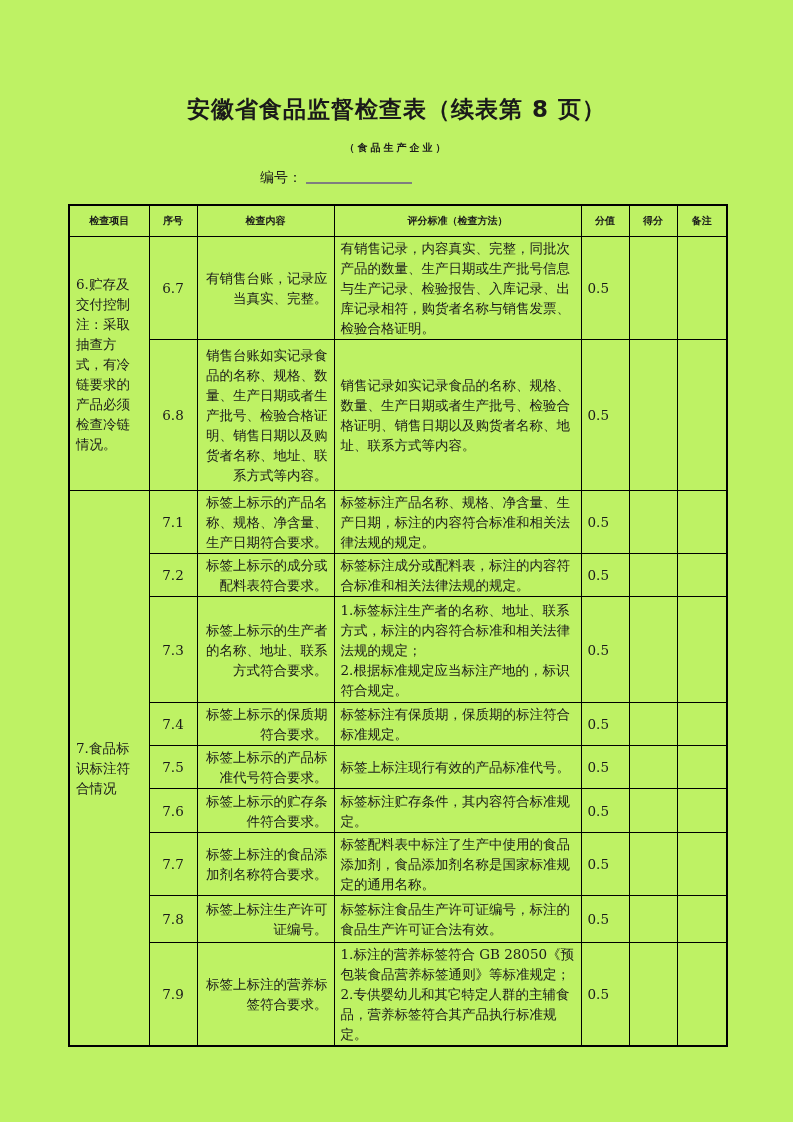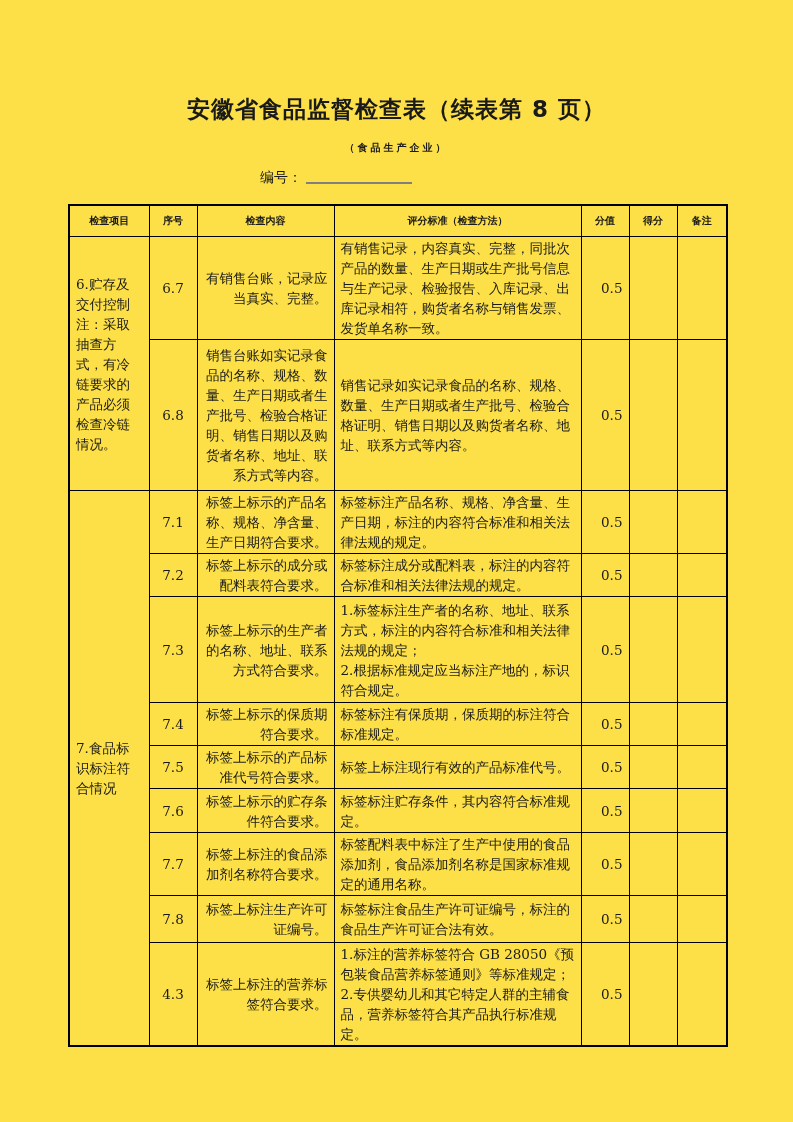--- a/index.html
+++ b/index.html
@@ -1,21 +1,21 @@
 <!DOCTYPE html>
 <html><head>
 <meta charset="utf-8">
 <style>
   html, body { margin: 0; padding: 0; background: #e8e8e8; }
   .page {
     position: relative;
     width: 793px;
     height: 1122px;
     margin: 0 auto;
-    background: #fde047;
+    background: #bef264;
     box-sizing: border-box;
     padding-top: 96px;
     font-family: "DejaVu Serif", "Liberation Serif", serif;
     color: #1a1a1a;
     overflow: hidden;
   }
   .title {
     text-align: center;
     font-family: "DejaVu Sans", "Liberation Sans", sans-serif;
     font-weight: bold;
@@ -66,21 +66,21 @@
     font-family: "DejaVu Sans", "Liberation Sans", sans-serif;
     font-weight: bold;
     font-size: 10px;
     text-align: center;
     padding: 2px 2px;
   }
   .c-item     { text-align: left; }
   .c-no       { text-align: center; }
   .c-content  { text-align: right; }
   .c-standard { text-align: left; white-space: pre-line; }
-  .c-score    { text-align: right; }
+  .c-score    { text-align: left; }
   
   .h-head { height: 32px; }
   .h-67 { height: 100px; }
   .h-68 { height: 151px; }
   .h-71 { height: 60px; }
   .h-72 { height: 43px; }
   .h-73 { height: 106px; }
   .h-74 { height: 41px; }
   .h-75 { height: 41px; }
   .h-76 { height: 44px; }
@@ -119,21 +119,21 @@
         <th>分值</th>
         <th>得分</th>
         <th>备注</th>
       </tr>
     </thead>
     <tbody>
       <tr class="h-67">
         <td class="c-item" rowspan="2">6.贮存及交付控制注：采取抽查方式，有冷链要求的产品必须检查冷链情况。</td>
         <td class="c-no">6.7</td>
         <td class="c-content">有销售台账，记录应当真实、完整。</td>
-        <td class="c-standard">有销售记录，内容真实、完整，同批次产品的数量、生产日期或生产批号信息与生产记录、检验报告、入库记录、出库记录相符，购货者名称与销售发票、发货单名称一致。</td>
+        <td class="c-standard">有销售记录，内容真实、完整，同批次产品的数量、生产日期或生产批号信息与生产记录、检验报告、入库记录、出库记录相符，购货者名称与销售发票、检验合格证明。</td>
         <td class="c-score">0.5</td>
         <td class="c-earned"></td>
         <td class="c-remark"></td>
       </tr>
       <tr class="h-68">
         <td class="c-no">6.8</td>
         <td class="c-content">销售台账如实记录食品的名称、规格、数量、生产日期或者生产批号、检验合格证明、销售日期以及购货者名称、地址、联系方式等内容。</td>
         <td class="c-standard">销售记录如实记录食品的名称、规格、数量、生产日期或者生产批号、检验合格证明、销售日期以及购货者名称、地址、联系方式等内容。</td>
         <td class="c-score">0.5</td>
         <td class="c-earned"></td>
@@ -200,21 +200,21 @@
       </tr>
       <tr class="h-78">
         <td class="c-no">7.8</td>
         <td class="c-content">标签上标注生产许可证编号。</td>
         <td class="c-standard">标签标注食品生产许可证编号，标注的食品生产许可证合法有效。</td>
         <td class="c-score">0.5</td>
         <td class="c-earned"></td>
         <td class="c-remark"></td>
       </tr>
       <tr class="h-79">
-        <td class="c-no">4.3</td>
+        <td class="c-no">7.9</td>
         <td class="c-content">标签上标注的营养标签符合要求。</td>
         <td class="c-standard">1.标注的营养标签符合 GB 28050《预包装食品营养标签通则》等标准规定；
 2.专供婴幼儿和其它特定人群的主辅食品，营养标签符合其产品执行标准规定。</td>
         <td class="c-score">0.5</td>
         <td class="c-earned"></td>
         <td class="c-remark"></td>
       </tr>
     </tbody>
   </table>
 </div>

